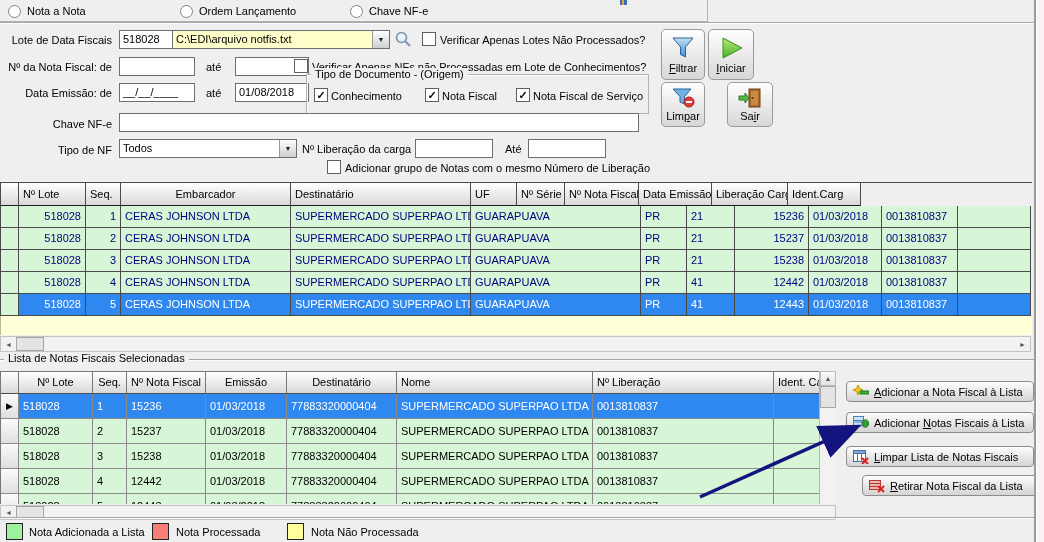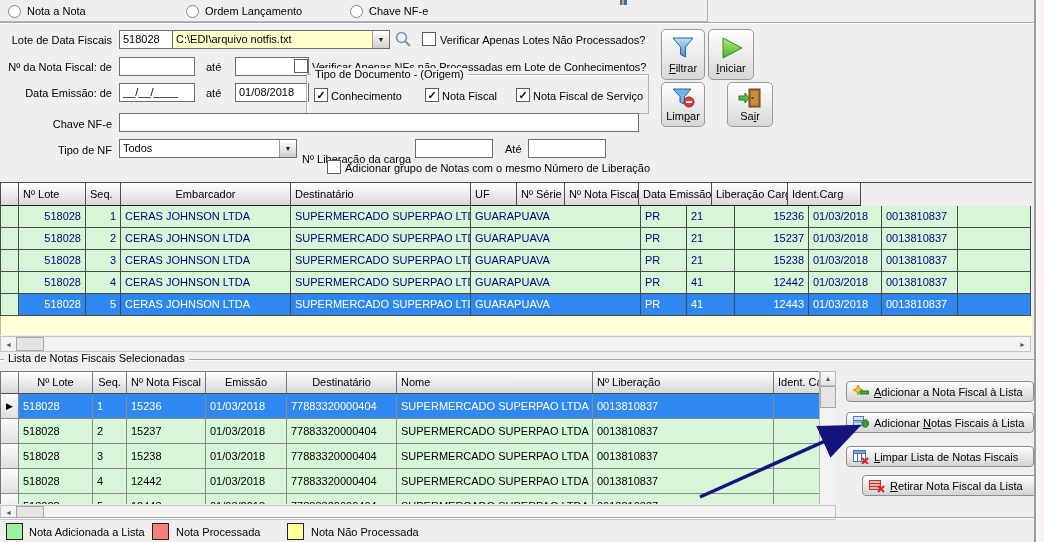--- a/index.html
+++ b/index.html
@@ -59,21 +59,21 @@
 
 <div id="app">
 
   <div class="groupbox" style="left:-6px;top:-28px;width:712px;height:48px;"></div>
   <div class="abs" style="left:620px;top:0;width:7px;height:5px;background:linear-gradient(90deg,#3b6fbe 0 2px,#e8a33d 2px 4px,#3b6fbe 4px);"></div>
 
   <div class="radio-item" style="left:8px;top:4px;">
     <span class="radio"></span>
     <span>Nota a Nota</span>
   </div>
-  <div class="radio-item" style="left:186px;top:4px;">
+  <div class="radio-item" style="left:180px;top:4px;">
     <span class="radio"></span>
     <span>Ordem Lançamento</span>
   </div>
   <div class="radio-item" style="left:350px;top:4px;">
     <span class="radio"></span>
     <span>Chave NF-e</span>
   </div>
 
   <div class="etch" style="left:0;top:22px;width:1034px;"></div>
 
@@ -114,21 +114,21 @@
   <div class="lbl" style="left:533px;top:89px;">Nota Fiscal de Serviço</div>
 
   <div class="lbl ra" style="left:6px;top:117px;width:106px;">Chave NF-e</div>
   <div class="inp" style="left:119px;top:113px;width:512px;height:17px;"></div>
 
   <div class="lbl ra" style="left:6px;top:143px;width:106px;">Tipo de NF</div>
   <div class="combo" style="left:119px;top:139px;width:176px;height:17px;">
     <span class="val">Todos</span>
     <span class="dd">▼</span>
   </div>
-  <div class="lbl" style="left:302px;top:152px;">Nº Liberação da carga</div>
+  <div class="lbl" style="left:302px;top:142px;">Nº Liberação da carga</div>
   <div class="inp" style="left:415px;top:139px;width:70px;height:17px;"></div>
   <div class="lbl" style="left:505px;top:142px;">Até</div>
   <div class="inp" style="left:528px;top:139px;width:70px;height:17px;"></div>
 
   <div class="checkbox" style="left:327px;top:160px;"></div>
   <div class="lbl" style="left:345px;top:161px;">Adicionar grupo de Notas com o mesmo Número de Liberação</div>
 
   <div class="tool-btn" style="left:661px;top:29px;width:42px;height:49px;">
     <span>
         <svg width="26" height="24" viewBox="0 0 26 24">

